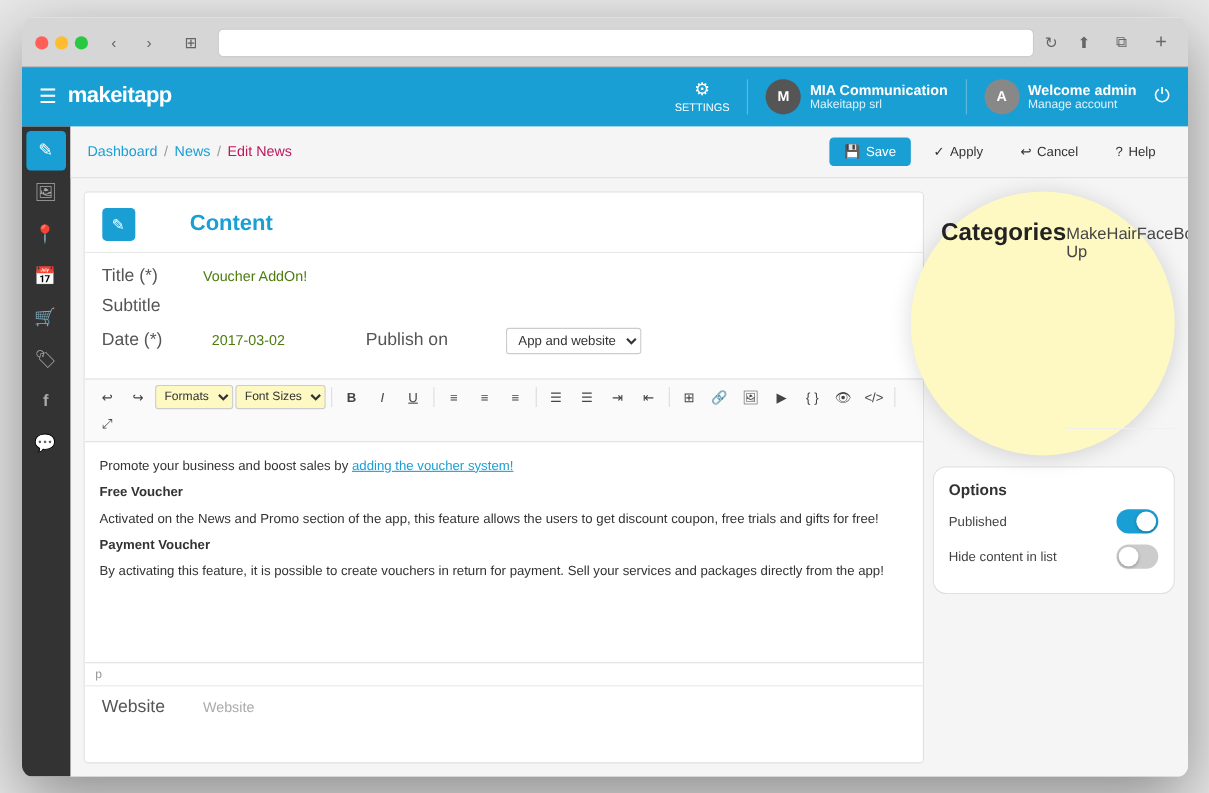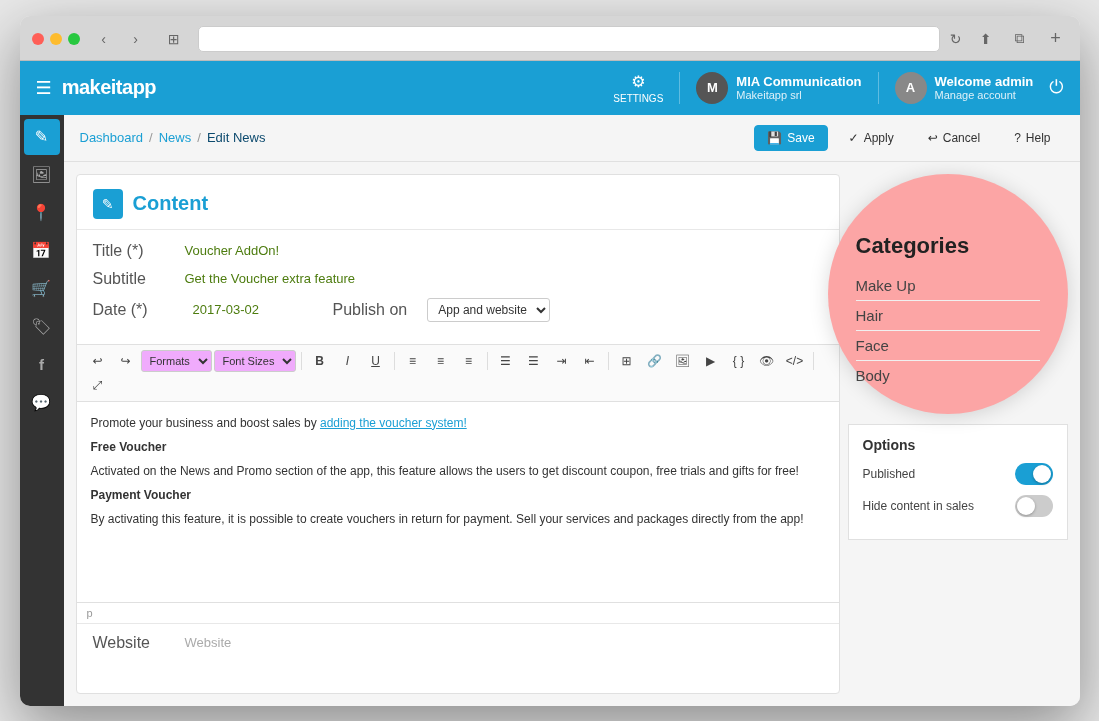--- a/index.html
+++ b/index.html
@@ -165,21 +165,21 @@
       display: flex;
       align-items: center;
       justify-content: space-between;
       border-bottom: 1px solid #e0e0e0;
     }
     .breadcrumb {
       display: flex; align-items: center; gap: 6px; color: #555; font-size: 13px;
     }
     .breadcrumb-link { color: #1a9fd4; cursor: pointer; text-decoration: none; }
     .breadcrumb-sep { color: #999; }
-    .breadcrumb-current { color: #0c4a6e; font-weight: 500; }
+    .breadcrumb-current { color: #be185d; font-weight: 500; }
     .breadcrumb-actions { display: flex; align-items: center; gap: 8px; }
     .btn {
       display: flex; align-items: center; gap: 5px;
       padding: 5px 12px; border-radius: 4px; font-size: 12px; cursor: pointer; border: 1px solid transparent;
     }
     .btn-save { background: #1a9fd4; color: white; border-color: #1a9fd4; }
     .btn-apply { background: none; color: #333; border-color: transparent; }
     .btn-cancel { background: none; color: #333; border-color: transparent; }
     .btn-help { background: none; color: #333; border-color: transparent; }
 
@@ -203,55 +203,55 @@
     .content-header {
       padding: 14px 16px 10px;
       border-bottom: 1px solid #e8e8e8;
       display: flex; align-items: center; gap: 10px;
     }
     .content-icon {
       width: 30px; height: 30px; background: #1a9fd4; border-radius: 4px;
       display: flex; align-items: center; justify-content: center; color: white; font-size: 14px;
     }
     .content-title {
-      font-size: 20px; font-weight: 600; color: #1a9fd4;
+      font-size: 20px; font-weight: 600; color: #1a9fd4; margin-left: 40px;
     }
 
     .form-fields { padding: 12px 16px; }
     .form-row {
       display: flex; align-items: center; margin-bottom: 10px; gap: 12px;
     }
     .form-label {
       width: 80px; color: #555; font-size: 16px; flex-shrink: 0;
     }
     .form-value { color: #4d7c0f; font-size: 13px; flex: 1; }
     .form-row-inline { display: flex; align-items: center; gap: 20px; flex-wrap: wrap; }
     .publish-select {
       border: 1px solid #ccc; border-radius: 3px; padding: 3px 6px; font-size: 12px; color: #333;
-      background: white; cursor: pointer;
+      background: white; cursor: pointer; margin-left: 33px;
     }
 
     
     .editor-toolbar {
       border-top: 1px solid #e0e0e0;
       border-bottom: 1px solid #e0e0e0;
       padding: 5px 8px;
       display: flex; align-items: center; gap: 2px; flex-wrap: wrap;
       background: #fafafa;
     }
     .toolbar-btn {
       width: 26px; height: 22px;
       border: none; background: none; cursor: pointer; color: #444;
       font-size: 12px; display: flex; align-items: center; justify-content: center;
       border-radius: 2px;
     }
     .toolbar-separator { width: 1px; height: 18px; background: #ddd; margin: 0 3px; }
     .toolbar-dropdown {
       border: 1px solid #ccc; border-radius: 3px; padding: 2px 4px; font-size: 11px; cursor: pointer;
-      background: #f0abfc; color: #333; height: 22px;
+      background: #fef9c3; color: #333; height: 22px;
     }
 
     
     .editor-content {
       padding: 12px 14px;
       min-height: 200px;
       font-size: 12px;
       color: #333;
       line-height: 1.5;
     }
@@ -276,48 +276,48 @@
     .right-panel {
       width: 220px;
       margin: 12px 12px 12px 0;
       display: flex;
       flex-direction: column;
       gap: 10px;
     }
 
     
     .categories-zoom {
-      background: #fca5a5;
+      background: #fef9c3;
       border-radius: 50%;
       width: 240px;
       height: 240px;
       display: flex;
-      flex-direction: column;
-      justify-content: flex-end;
+      flex-direction: row;
+      justify-content: space-between;
       padding: 24px 28px;
       box-shadow: 0 2px 20px rgba(0,0,0,0.15);
       margin-left: -20px;
       position: relative;
     }
     .categories-title {
       font-size: 22px; font-weight: 600; color: #222; margin-bottom: 12px;
     }
     .category-item {
       padding: 6px 0;
       font-size: 15px; color: #444;
       border-bottom: 1px solid #f0f0f0;
       cursor: pointer;
     }
     .category-item:last-child { border-bottom: none; }
 
     
     .options-panel {
       background: white;
       border: 1px solid #e0e0e0;
-      border-radius: 0;
+      border-radius: 12px;
       padding: 12px 14px;
     }
     .options-title {
       font-size: 14px; font-weight: 600; color: #333; margin-bottom: 10px;
     }
     .option-row {
       display: flex; align-items: center; justify-content: space-between;
       margin-bottom: 10px;
     }
     .option-label { font-size: 12px; color: #444; }
@@ -444,21 +444,20 @@
               <span class="content-title">Content</span>
             </div>
 
             <div class="form-fields">
               <div class="form-row">
                 <span class="form-label">Title (*)</span>
                 <span class="form-value">Voucher AddOn!</span>
               </div>
               <div class="form-row">
                 <span class="form-label">Subtitle</span>
-                <span class="form-value">Get the Voucher extra feature</span>
               </div>
               <div class="form-row form-row-inline">
                 <span class="form-label">Date (*)</span>
                 <span class="form-value" style="width:120px;flex:none;">2017-03-02</span>
                 <span class="form-label" style="width:auto;">Publish on</span>
                 <select class="publish-select"><option>App and website</option><option>App only</option><option>Website only</option></select>
               </div>
             </div>
 
             <div class="editor-toolbar">
@@ -525,21 +524,21 @@
 
             <div class="options-panel">
               <div class="options-title">Options</div>
               <div class="option-row">
                 <span class="option-label">Published</span>
                 <div class="toggle on">
                   <div class="toggle-knob"></div>
                 </div>
               </div>
               <div class="option-row">
-                <span class="option-label">Hide content in sales</span>
+                <span class="option-label">Hide content in list</span>
                 <div class="toggle off">
                   <div class="toggle-knob"></div>
                 </div>
               </div>
             </div>
           </div>
         </div>
       </div>
     </div>
   </div>

